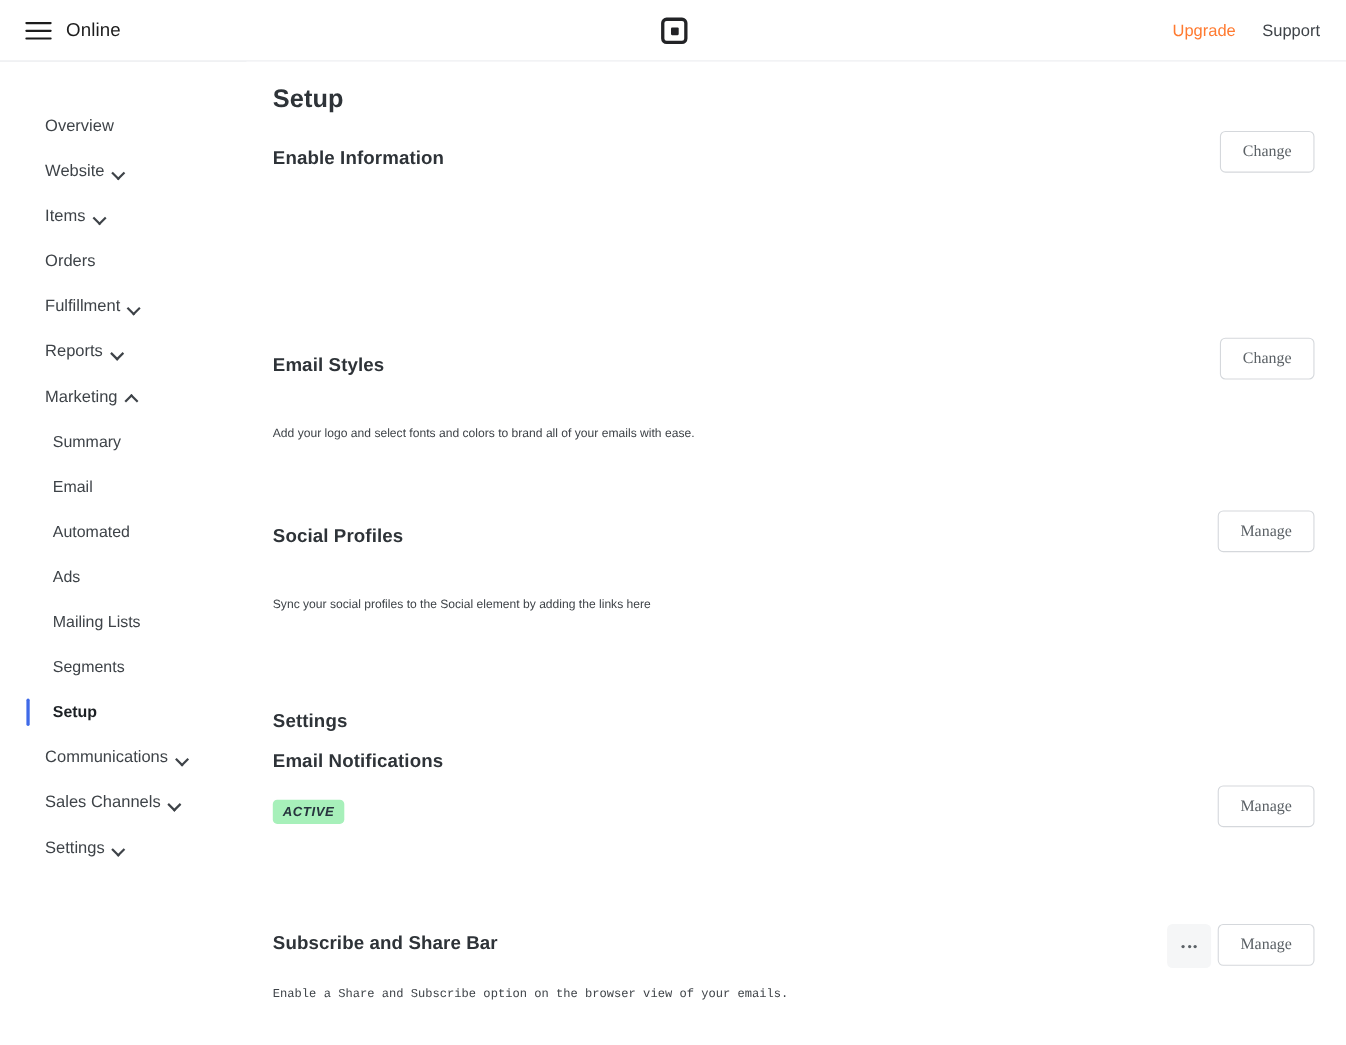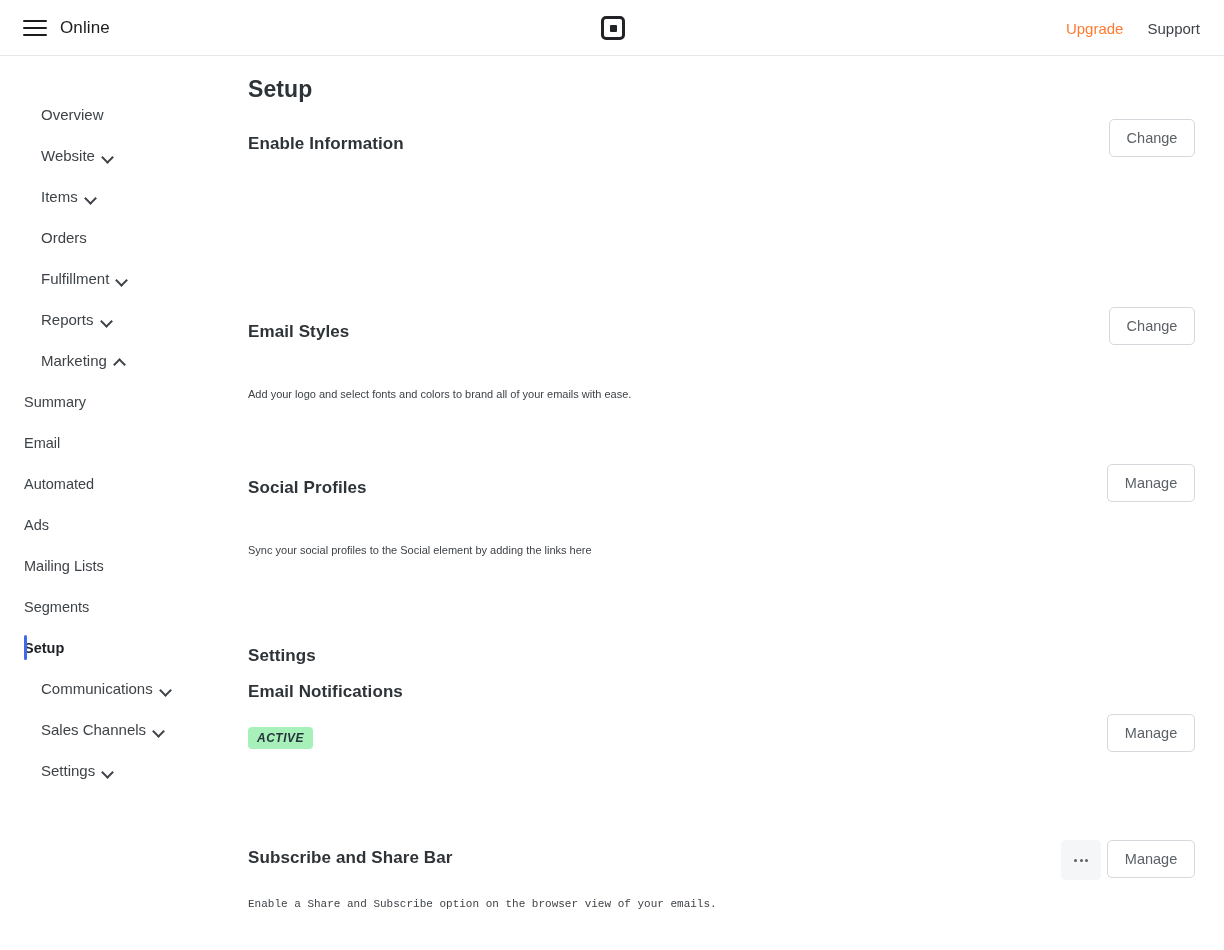--- a/index.html
+++ b/index.html
@@ -138,21 +138,21 @@
   .chev.up::before {
     top: 4px;
     transform: rotate(-135deg);
   }
 
   .nav-sub {
     position: relative;
     height: 41px;
     display: flex;
     align-items: center;
-    padding-left: 24px;
+    padding-left: 48px;
     font-size: 14.5px;
     color: #3e4348;
     cursor: pointer;
   }
   .nav-sub.active {
     font-weight: bold;
     color: #1c2024;
   }
   .nav-sub.active::before {
     content: "";
@@ -218,21 +218,21 @@
   }
 
   
   .btn {
     position: absolute;
     background: #ffffff;
     border: 1px solid #d5d8dc;
     border-radius: 5px;
     font-size: 14.5px;
     color: #5b6166;
-    font-family: Liberation Sans, sans-serif;
+    font-family: Liberation Serif, serif;
     cursor: pointer;
     display: flex;
     align-items: center;
     justify-content: center;
   }
 
   .btn-ellipsis {
     position: absolute;
     background: #f5f6f7;
     border: none;

